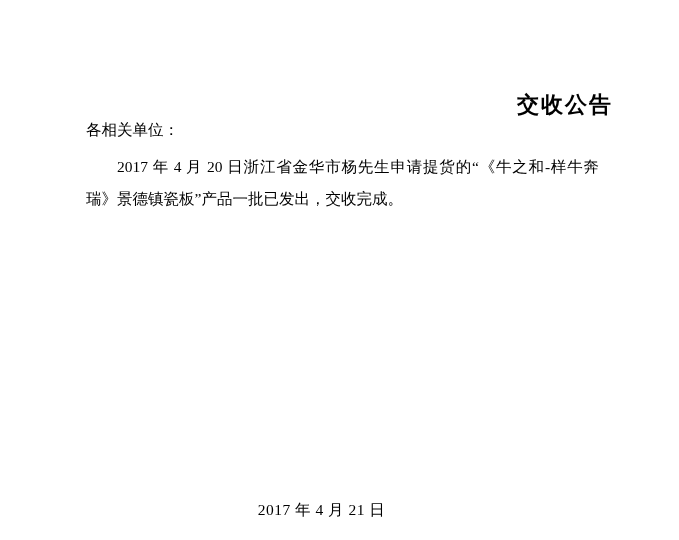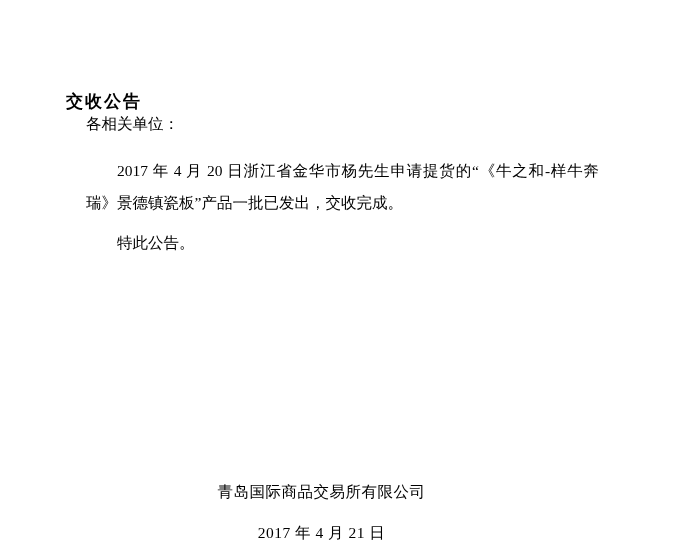--- a/index.html
+++ b/index.html
@@ -16,33 +16,33 @@
   }
   .page {
     position: relative;
     width: 679px;
     height: 540px;
     box-sizing: border-box;
     padding: 0 66px;
   }
   .doc-title {
     margin-top: 92px;
-    text-align: left;
-    font-size: 17px;
+    text-align: right;
+    font-size: 22px;
     font-weight: bold;
     letter-spacing: 2px;
     line-height: 1.2;
   }
   .salutation {
     font-size: 15.5px;
     line-height: 1.6;
     padding-left: 20px;
   }
   .body-para {
-    margin-top: 18px;
+    margin-top: 8px;
     font-size: 15.5px;
     line-height: 2.05;
     text-indent: 31px;
     text-align: justify;
     text-justify: inter-ideograph;
     padding-left: 20px;
     padding-right: 14px;
   }
   .body-para.tight {
     margin-top: 8px;
@@ -71,20 +71,18 @@
 <body>
 
 <div class="page">
 
   <div class="doc-title">交收公告</div>
 
   <div class="salutation">各相关单位：</div>
 
   <div class="body-para">2017 年 4 月 20 日浙江省金华市杨先生申请提货的“《牛之和-样牛奔瑞》景德镇瓷板”产品一批已发出，交收完成。</div>
 
-  <div class="body-para tight">特此公告。</div>
 
   <div class="signature-block">
-    <div class="sig-company">青岛国际商品交易所有限公司</div>
     <div class="sig-date">2017 年 4 月 21 日</div>
   </div>
 
 </div>
 
 </body></html>

